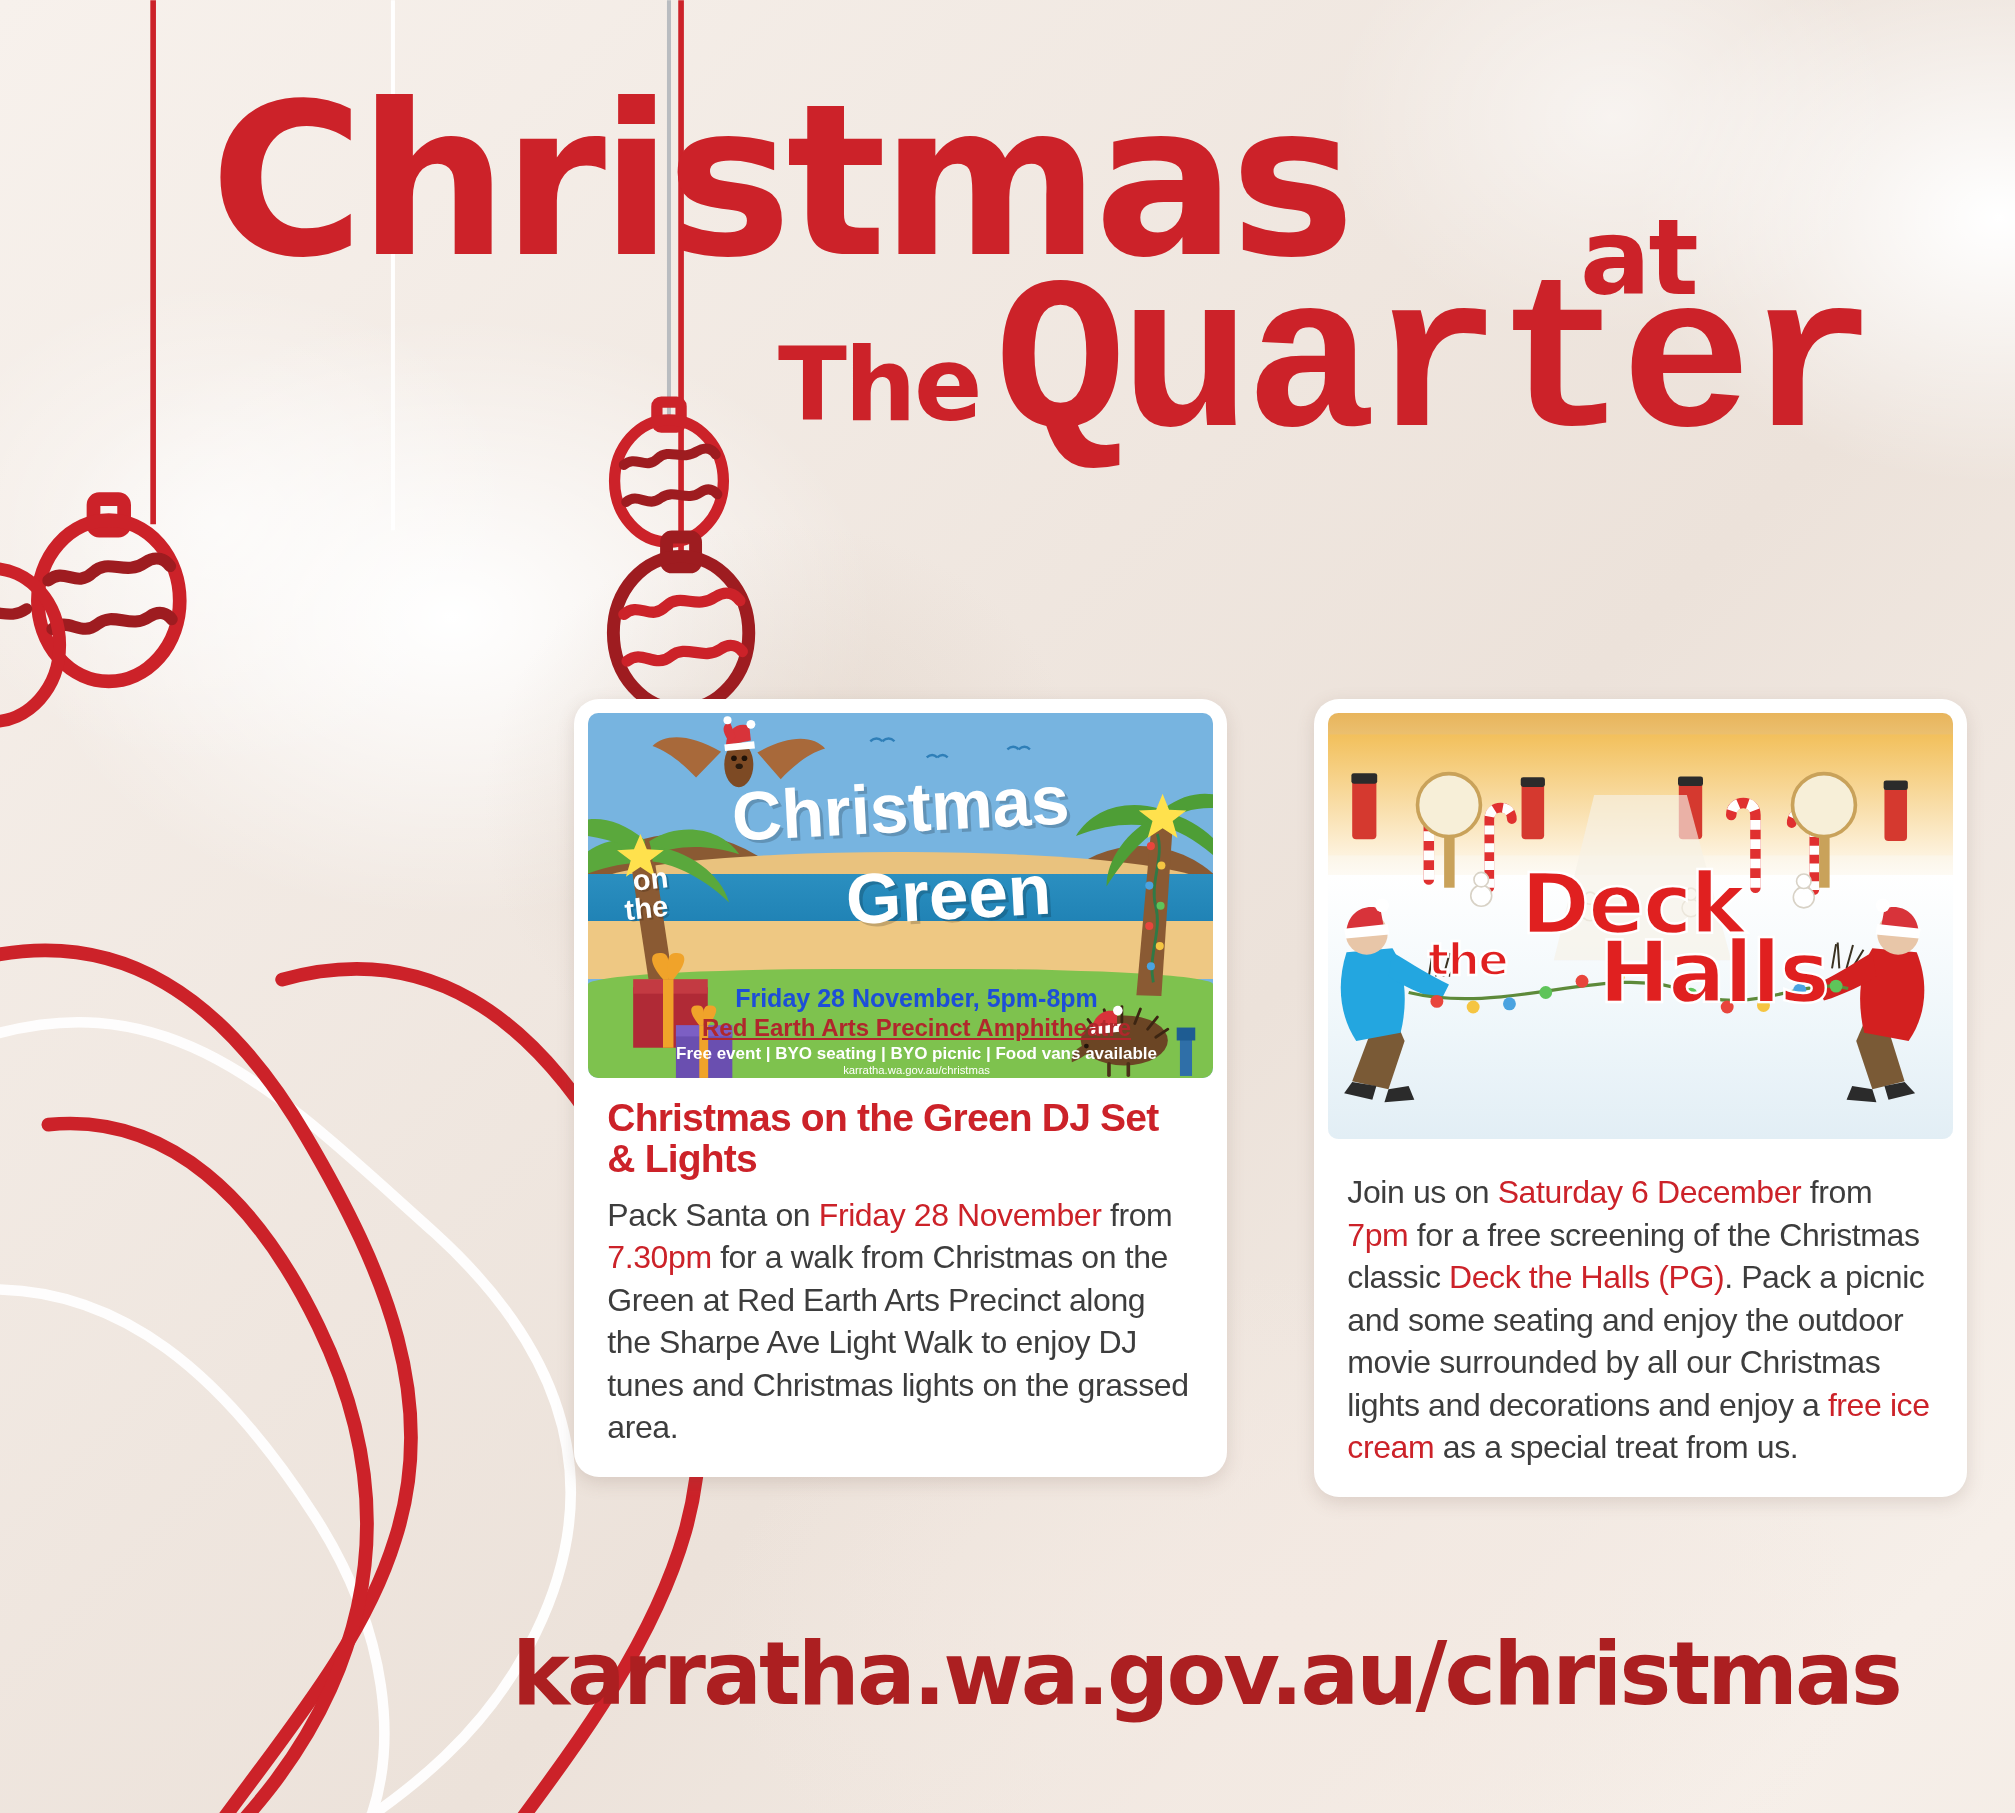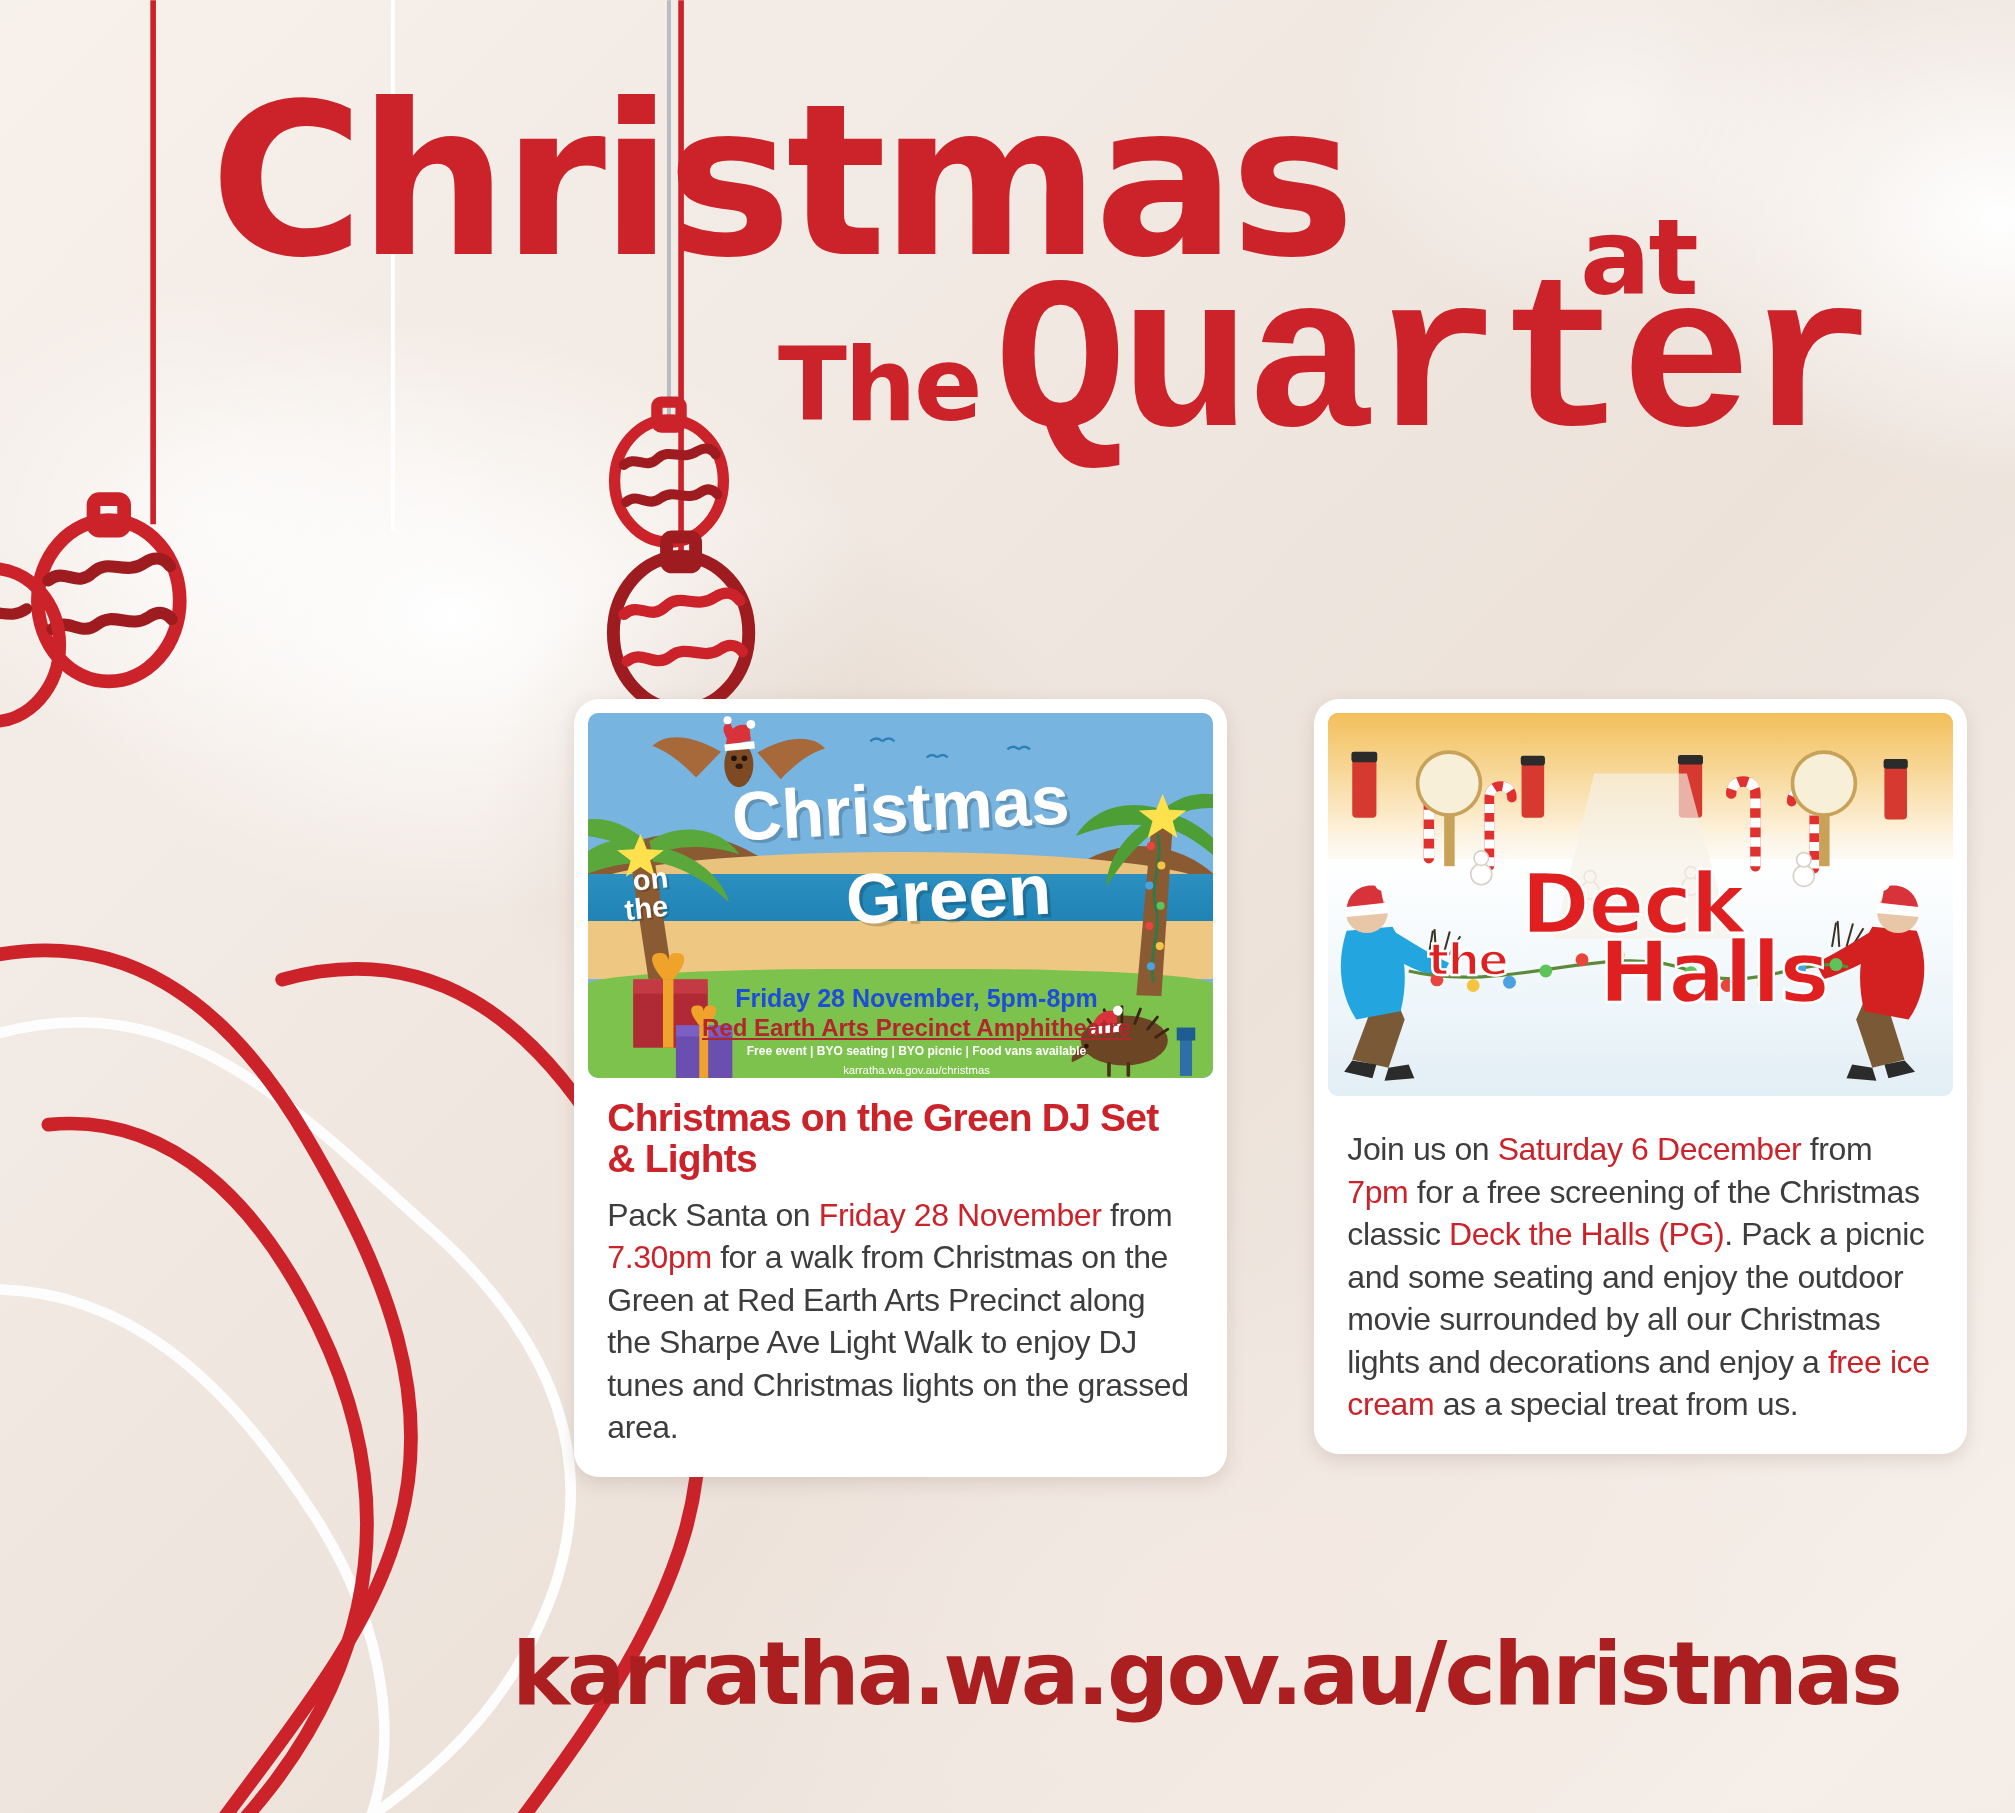--- a/index.html
+++ b/index.html
@@ -32,21 +32,21 @@
   #hl-quarter{ left:995px; top:185px; font-size:218px; line-height:1;font-family:Liberation Mono, monospace; }
 
   
   .cards{ position:absolute; left:574px; top:699px; width:2136px;
           display:flex; gap:87px; align-items:flex-start; }
   .card{ width:653px; background:#ffffff; border-radius:25px;
          box-shadow:0 5.6px 17px rgba(110,85,70,.17);
          padding:14px 14px 24px 14px; }
   .card-media{ width:625px; height:365px; border-radius:10.5px; overflow:hidden;
                position:relative; background:#dfe9ef; }
-  .card-media.tall{ height:383px; }
+  .card-media.tall{ height:426px; }
   .card-body{ padding:18.5px 19.3px 4px 19.3px; }
   .card-title{ font-family:Liberation Sans, sans-serif; font-weight:700;
     color:#cc2229; font-size:39px; line-height:1.07; letter-spacing:-0.8px; }
   .card-text{ margin-top:13.7px; color:#3d3d3d; font-size:32px;
     line-height:1.33; letter-spacing:-0.4px; font-family:"Liberation Sans", sans-serif; }
   .hl{ color:#cc2229; }
 
   
   .footer{ position:absolute; left:0; top:1616px; width:3224px; height:137px; }
   .url{ position:absolute; left:512px; top:7.3px;
@@ -289,21 +289,21 @@
             <rect x="1460" y="780" width="46" height="32" fill="#1e5c92"></rect>
           </svg>
 
           <div class="p1cap" style="top:56px;left:0;font-size:69px;color:#ffffff;transform:rotate(-3deg);text-shadow:3.2px 3.2px 0 rgba(0,0,0,.18);">Christmas</div>
           <div class="p1cap" style="top:150px;left:-250px;font-size:29px;color:#ffffff;transform:rotate(-6deg);text-shadow:2px 2px 0 rgba(0,0,0,.18);">on</div>
           <div class="p1cap" style="top:179px;left:-254px;font-size:29px;color:#ffffff;transform:rotate(-6deg);text-shadow:2px 2px 0 rgba(0,0,0,.18);">the</div>
           <div class="p1cap" style="top:141px;left:48px;font-size:71px;color:#ffffff;transform:rotate(-3deg);text-shadow:3.2px 3.2px 0 rgba(0,0,0,.18);">Green</div>
           <div class="p1cap" style="top:173px;left:403px;font-size:31px;color:#ffffff;transform:rotate(-6deg);text-shadow:2px 2px 0 rgba(0,0,0,.18);">2025</div>
           <div class="p1cap" style="top:271px;left:16px;font-size:25px;color:#1d4ed8;">Friday 28 November, 5pm-8pm</div>
           <div class="p1cap" style="top:301px;left:16px;font-size:24px;color:#b0272c;text-decoration:underline;">Red Earth Arts Precinct Amphitheatre</div>
-          <div class="p1cap" style="top:331px;left:16px;font-size:12px;color:#ffffff;">Free event | BYO seating | BYO picnic | Food vans available</div>
+          <div class="p1cap" style="top:331px;left:16px;font-size:17px;color:#ffffff;">Free event | BYO seating | BYO picnic | Food vans available</div>
           <div class="p1cap" style="top:351px;left:16px;font-size:11.3px;color:#ffffff;font-weight:400;">karratha.wa.gov.au/christmas</div>
         </div>
       </div>
       <div class="card-body">
         <div class="card-title">Christmas on the Green DJ Set &amp; Lights</div>
         <div class="card-text"><span>Pack Santa on </span><span class="hl">Friday 28 November</span><span> from </span><span class="hl">7.30pm</span><span> for a walk from Christmas on the Green at Red Earth Arts Precinct along the Sharpe Ave Light Walk to enjoy DJ tunes and Christmas lights on the grassed area.</span></div>
       </div>
     </div>
 
     <div class="card">

